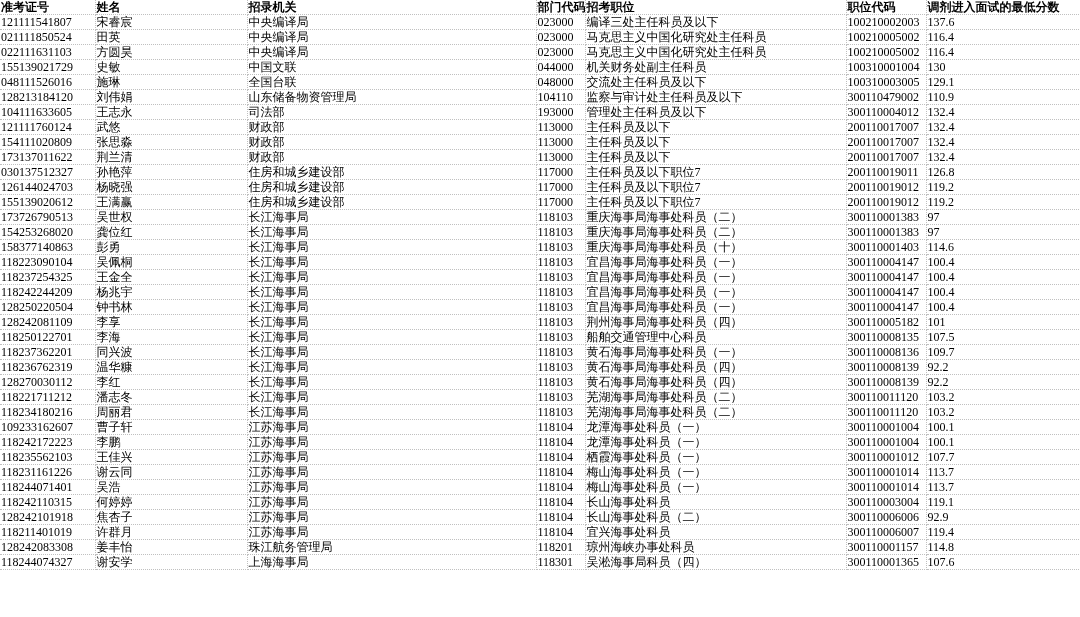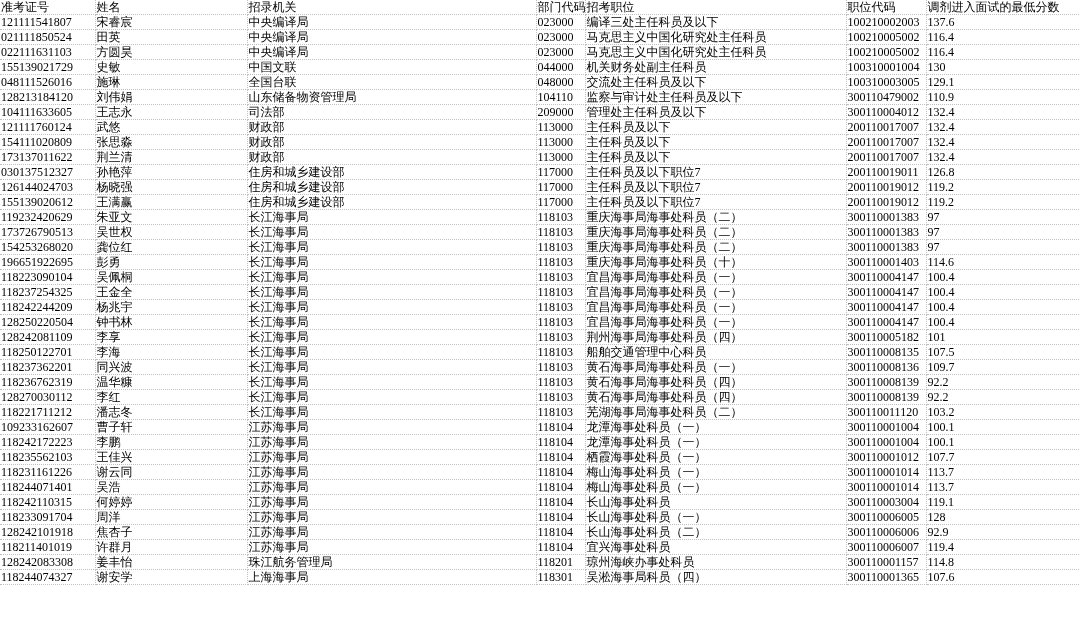--- a/index.html
+++ b/index.html
@@ -21,21 +21,21 @@
     padding: 0 1px;
     height: 14px;
     line-height: 14px;
     vertical-align: middle;
     white-space: nowrap;
     overflow: hidden;
     border-right: 1px dotted #c0c0c0;
     border-bottom: 1px dotted #c0c0c0;
   }
   th {
-    font-weight: normal;
+    font-weight: bold;
     margin-top: 20px;
   }
   col.c0 { width: 95px; }
   col.c1 { width: 152px; }
   col.c2 { width: 289px; }
   col.c3 { width: 49px; }
   col.c4 { width: 261px; }
   col.c5 { width: 80px; }
   col.c6 { width: 154px; }
 </style>
@@ -115,21 +115,21 @@
         <td>山东储备物资管理局</td>
         <td>104110</td>
         <td>监察与审计处主任科员及以下</td>
         <td>300110479002</td>
         <td>110.9</td>
       </tr>
       <tr>
         <td>104111633605</td>
         <td>王志永</td>
         <td>司法部</td>
-        <td>209000</td>
+        <td>193000</td>
         <td>管理处主任科员及以下</td>
         <td>300110004012</td>
         <td>132.4</td>
       </tr>
       <tr>
         <td>121111760124</td>
         <td>武悠</td>
         <td>财政部</td>
         <td>113000</td>
         <td>主任科员及以下</td>
@@ -175,48 +175,39 @@
       <tr>
         <td>155139020612</td>
         <td>王满赢</td>
         <td>住房和城乡建设部</td>
         <td>117000</td>
         <td>主任科员及以下职位7</td>
         <td>200110019012</td>
         <td>119.2</td>
       </tr>
       <tr>
-        <td>119232420629</td>
-        <td>朱亚文</td>
+        <td>173726790513</td>
+        <td>吴世权</td>
         <td>长江海事局</td>
         <td>118103</td>
         <td>重庆海事局海事处科员（二）</td>
         <td>300110001383</td>
         <td>97</td>
       </tr>
       <tr>
-        <td>173726790513</td>
-        <td>吴世权</td>
+        <td>154253268020</td>
+        <td>龚位红</td>
         <td>长江海事局</td>
         <td>118103</td>
         <td>重庆海事局海事处科员（二）</td>
         <td>300110001383</td>
         <td>97</td>
       </tr>
       <tr>
-        <td>154253268020</td>
-        <td>龚位红</td>
-        <td>长江海事局</td>
-        <td>118103</td>
-        <td>重庆海事局海事处科员（二）</td>
-        <td>300110001383</td>
-        <td>97</td>
-      </tr>
-      <tr>
-        <td>196651922695</td>
+        <td>158377140863</td>
         <td>彭勇</td>
         <td>长江海事局</td>
         <td>118103</td>
         <td>重庆海事局海事处科员（十）</td>
         <td>300110001403</td>
         <td>114.6</td>
       </tr>
       <tr>
         <td>118223090104</td>
         <td>吴佩桐</td>
@@ -301,20 +292,29 @@
       <tr>
         <td>118221711212</td>
         <td>潘志冬</td>
         <td>长江海事局</td>
         <td>118103</td>
         <td>芜湖海事局海事处科员（二）</td>
         <td>300110011120</td>
         <td>103.2</td>
       </tr>
       <tr>
+        <td>118234180216</td>
+        <td>周丽君</td>
+        <td>长江海事局</td>
+        <td>118103</td>
+        <td>芜湖海事局海事处科员（二）</td>
+        <td>300110011120</td>
+        <td>103.2</td>
+      </tr>
+      <tr>
         <td>109233162607</td>
         <td>曹子轩</td>
         <td>江苏海事局</td>
         <td>118104</td>
         <td>龙潭海事处科员（一）</td>
         <td>300110001004</td>
         <td>100.1</td>
       </tr>
       <tr>
         <td>118242172223</td>
@@ -353,29 +353,20 @@
         <td>113.7</td>
       </tr>
       <tr>
         <td>118242110315</td>
         <td>何婷婷</td>
         <td>江苏海事局</td>
         <td>118104</td>
         <td>长山海事处科员</td>
         <td>300110003004</td>
         <td>119.1</td>
-      </tr>
-      <tr>
-        <td>118233091704</td>
-        <td>周洋</td>
-        <td>江苏海事局</td>
-        <td>118104</td>
-        <td>长山海事处科员（一）</td>
-        <td>300110006005</td>
-        <td>128</td>
       </tr>
       <tr>
         <td>128242101918</td>
         <td>焦杏子</td>
         <td>江苏海事局</td>
         <td>118104</td>
         <td>长山海事处科员（二）</td>
         <td>300110006006</td>
         <td>92.9</td>
       </tr>

